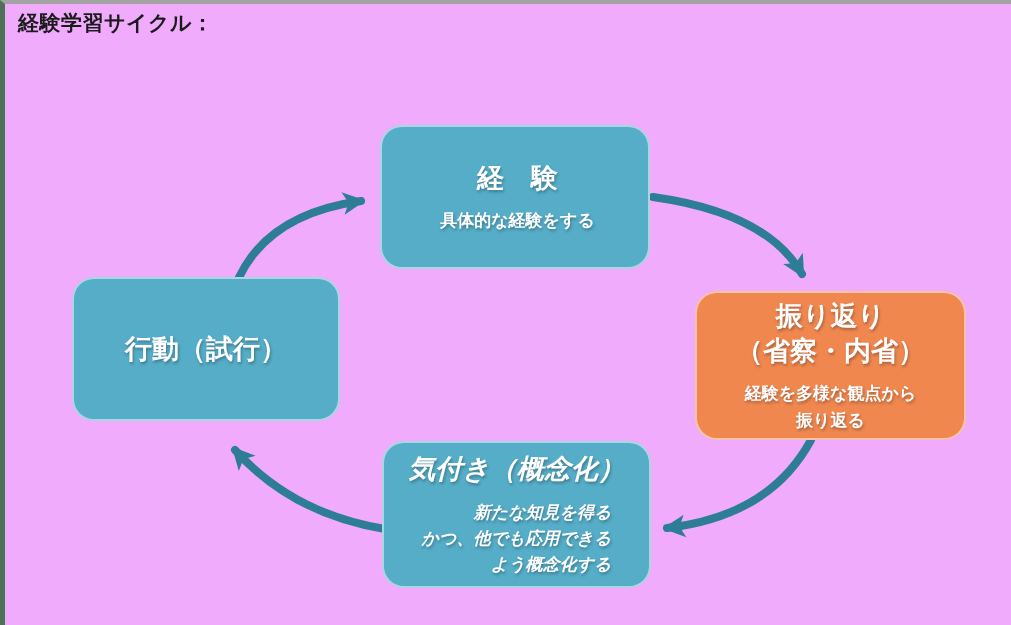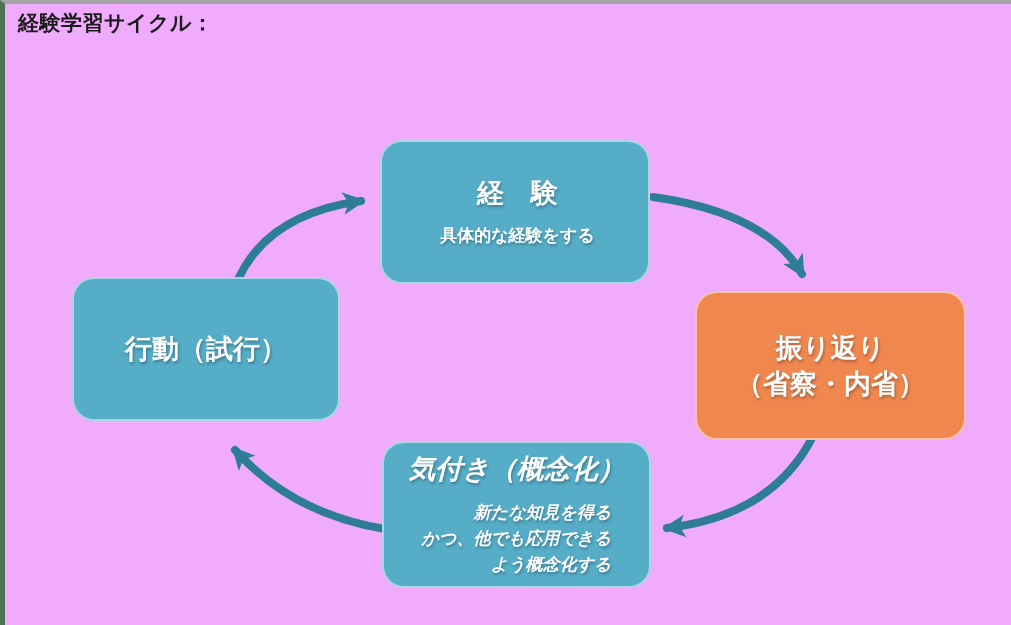--- a/index.html
+++ b/index.html
@@ -62,21 +62,21 @@
     line-height: 1.3;
     white-space: pre-line;
   }
   .node-desc {
     font-size: 17px;
     font-weight: bold;
     line-height: 1.55;
     margin-top: 12px;
     white-space: pre-line;
   }
-  .node-experience { left: 375px; top: 136px; width: 270px; height: 144px; padding-left: 15px; }
+  .node-experience { left: 375px; top: 121px; width: 270px; height: 144px; padding-left: 15px; }
   .node-reflection { left: 690px; top: 287px; width: 271px; height: 149px; }
   .node-awareness  { left: 377px; top: 437px; width: 269px; height: 147px; font-style: italic; }
   .node-action     { left: 67px;  top: 273px; width: 268px; height: 144px; }
   .node-reflection .node-desc { margin-top: 12px; }
   .node-awareness  .node-desc { margin-top: 12px; text-align: right; }
 </style>
 </head>
 <body>
 
 <div class="card">
@@ -98,20 +98,22 @@
   </svg>
 
   <div class="node node-teal node-experience">
     <div class="node-title">経　験</div>
     <div class="node-desc">具体的な経験をする</div>
   </div>
 
   <div class="node node-orange node-reflection">
     <div class="node-title">振り返り
 （省察・内省）</div>
+    <div class="node-desc">経験を多様な観点から
+振り返る</div>
   </div>
 
   <div class="node node-teal node-awareness">
     <div class="node-title">気付き（概念化）</div>
     <div class="node-desc">新たな知見を得る
 かつ、他でも応用できる
 よう概念化する</div>
   </div>
 
   <div class="node node-teal node-action">

